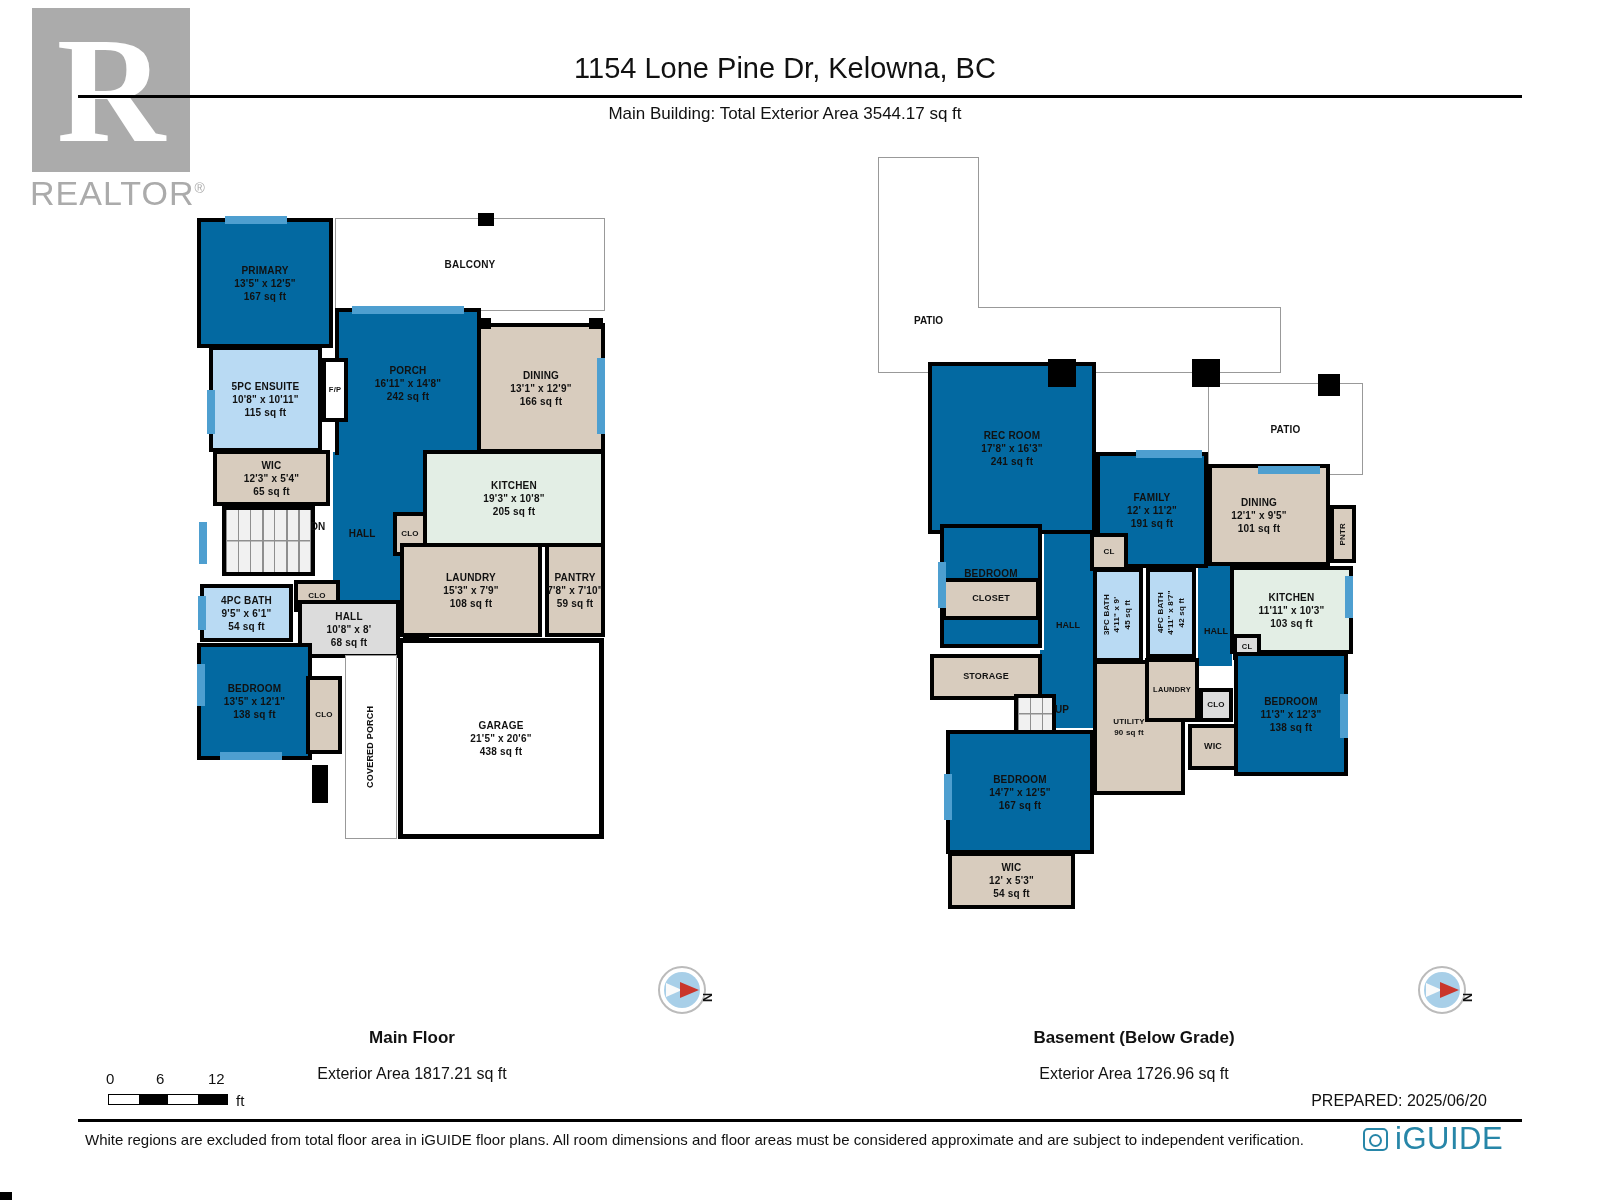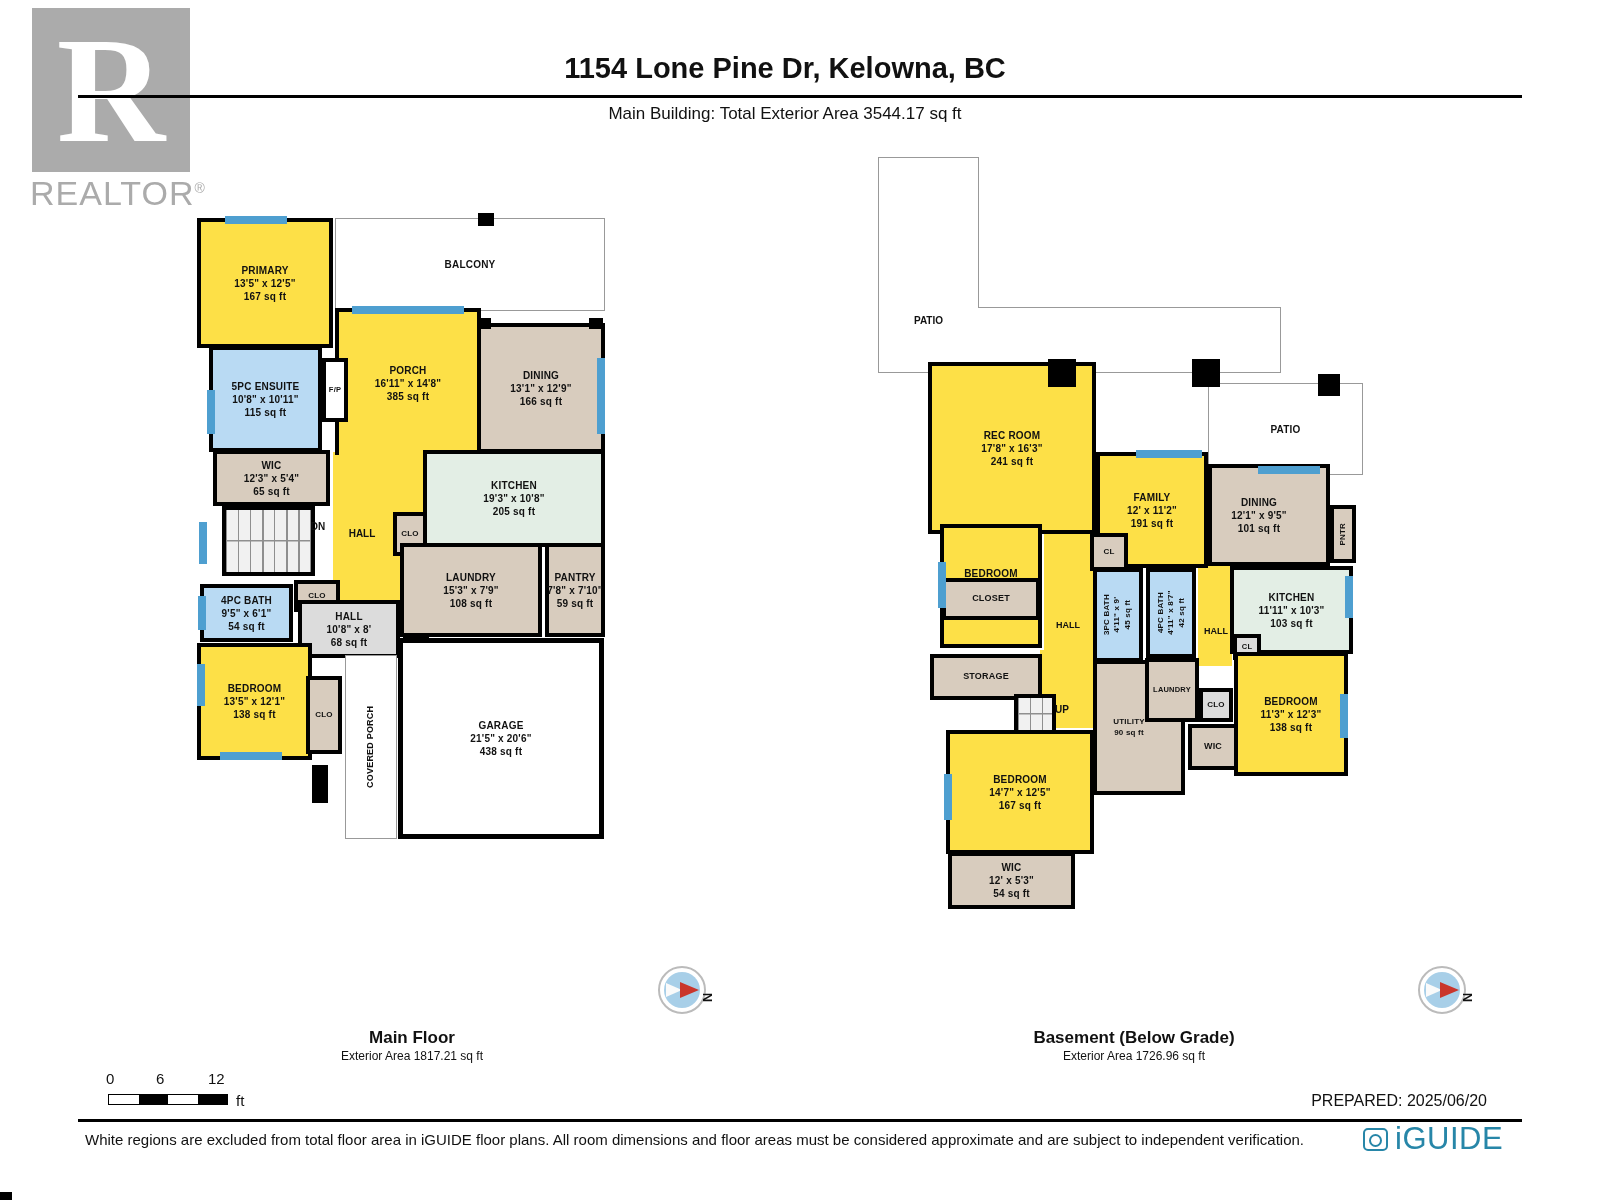--- a/index.html
+++ b/index.html
@@ -4,28 +4,28 @@
 <style>
   html,body{margin:0;padding:0}
   body{width:1600px;height:1200px;position:relative;background:#fff;overflow:hidden;
        font-family:"Liberation Sans", sans-serif;color:#111}
   
   .logo-box{position:absolute;left:32px;top:8px;width:158px;height:164px;background:#ababab;
             display:flex;align-items:center;justify-content:center;z-index:1}
   .logo-r{font-family:"Liberation Serif", serif;font-weight:bold;font-size:150px;color:#fff;line-height:1}
   .logo-word{position:absolute;left:30px;top:174px;font-size:34px;letter-spacing:1px;color:#ababab;z-index:1}
   .logo-word sup{font-size:14px}
-  .page-title{position:absolute;left:0;top:52px;width:1570px;text-align:center;font-size:29px;font-weight:bold;z-index:2}
+  .page-title{position:absolute;left:0;top:52px;width:1570px;text-align:center;font-size:29px;font-weight:normal;z-index:2}
   .header-line{position:absolute;left:78px;top:95px;width:1444px;height:3px;background:#000;z-index:3}
   .page-subtitle{position:absolute;left:0;top:104px;width:1570px;text-align:center;font-size:17px;z-index:2}
   
   .patch{position:absolute}
   .room{position:absolute;border:4px solid #000;box-sizing:border-box;
         display:flex;align-items:center;justify-content:center;text-align:center}
-  .cream{background:#fde047}.tan{background:#d8ccbe}.bluef{background:#b9daf3}
+  .cream{background:#0369a1}.tan{background:#d8ccbe}.bluef{background:#b9daf3}
   .green{background:#e3eee5}.greyf{background:#dcdcdc}.whitef{background:#fff}
   .outline{border:1.5px solid #999;background:#fff}
   .rl{font-weight:bold;font-size:10px;line-height:1.3;letter-spacing:.2px}
   .rl div{white-space:nowrap}
   .fs8 .rl{font-size:8px}.fs7 .rl{font-size:7.5px}.fs9 .rl{font-size:9px}
   .vwrap{transform:rotate(-90deg)}
   .padr20{padding-right:20px}
   .stairs{background-color:#f1f1f1;
     background-image:repeating-linear-gradient(to right,#8f8f8f 0 1.5px,transparent 1.5px 12px),
                      linear-gradient(#8f8f8f,#8f8f8f);
@@ -40,21 +40,21 @@
           border:2px solid #bbb;background:#fff}
   .c-inner{position:absolute;left:6px;top:6px;width:36px;height:36px;border-radius:50%;background:#a8cfe8}
   .c-nw{position:absolute;left:8px;top:17px;width:0;height:0;
         border-top:7px solid transparent;border-bottom:7px solid transparent;border-left:16px solid #fafafa}
   .c-nr{position:absolute;left:22px;top:16px;width:0;height:0;
         border-top:8px solid transparent;border-bottom:8px solid transparent;border-left:19px solid #c9352b}
   .c-n{position:absolute;left:45px;top:24px;font-weight:bold;font-size:13px;transform:rotate(90deg)}
   
   .caption{position:absolute;width:340px;text-align:center;z-index:8}
   .caption .t{font-weight:bold;font-size:17px}
-  .caption .s{font-size:12px;margin-top:1px}
+  .caption .s{font-size:16px;margin-top:17px}
   .scalebar{position:absolute;left:104px;top:1070px;width:170px;height:42px;z-index:8}
   .sb-num{position:absolute;top:0;font-size:15px}
   .sb-bar{position:absolute;left:4px;top:24px;width:118px;height:9px;border:1px solid #000;display:flex}
   .sb-bar span{flex:1}
   .sb-ft{position:absolute;left:132px;top:22px;font-size:15px}
   .prepared{position:absolute;right:113px;top:1092px;font-size:16px;z-index:8}
   .footer-line{position:absolute;left:78px;top:1119px;width:1444px;height:3px;background:#000;z-index:8}
   .disclaimer{position:absolute;left:85px;top:1131px;font-size:15px;white-space:nowrap;z-index:8}
   .brand{position:absolute;left:1363px;top:1121px;display:flex;align-items:center;gap:7px;z-index:8}
   .brand-icon{position:relative;width:25px;height:23px;border:2.5px solid #2786a8;border-radius:5px;box-sizing:border-box}
@@ -88,21 +88,21 @@
         <div>PRIMARY</div>
         <div>13'5" x 12'5"</div>
         <div>167 sq ft</div>
       </div>
   </div>
 
   <div class="room cream" style="left:335px;top:308px;width:146px;height:147px;border-bottom:none">
     <div class="rl">
         <div>PORCH</div>
         <div>16'11" x 14'8"</div>
-        <div>385 sq ft</div>
+        <div>242 sq ft</div>
       </div>
   </div>
 
   <div class="room tan" style="left:477px;top:323px;width:128px;height:130px">
     <div class="rl">
         <div>DINING</div>
         <div>13'1" x 12'9"</div>
         <div>166 sq ft</div>
       </div>
   </div>

